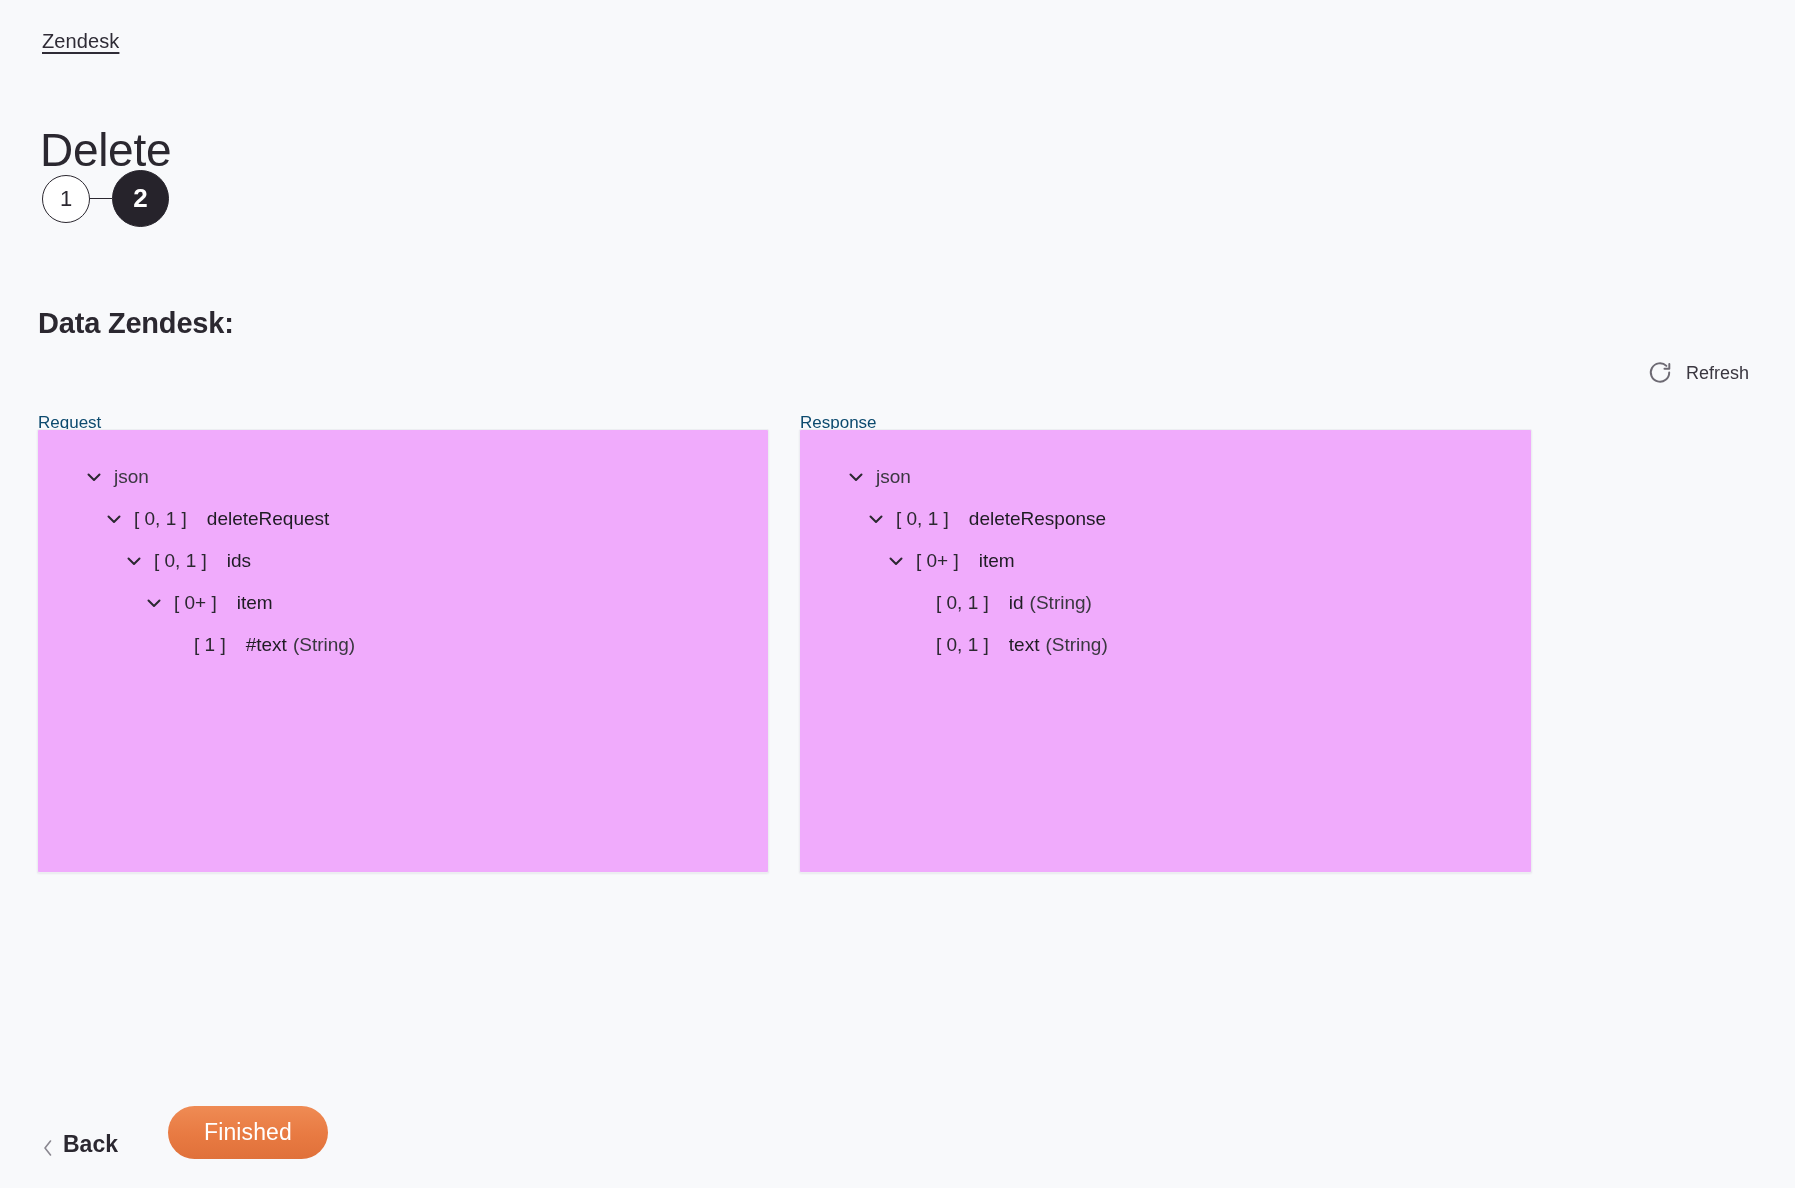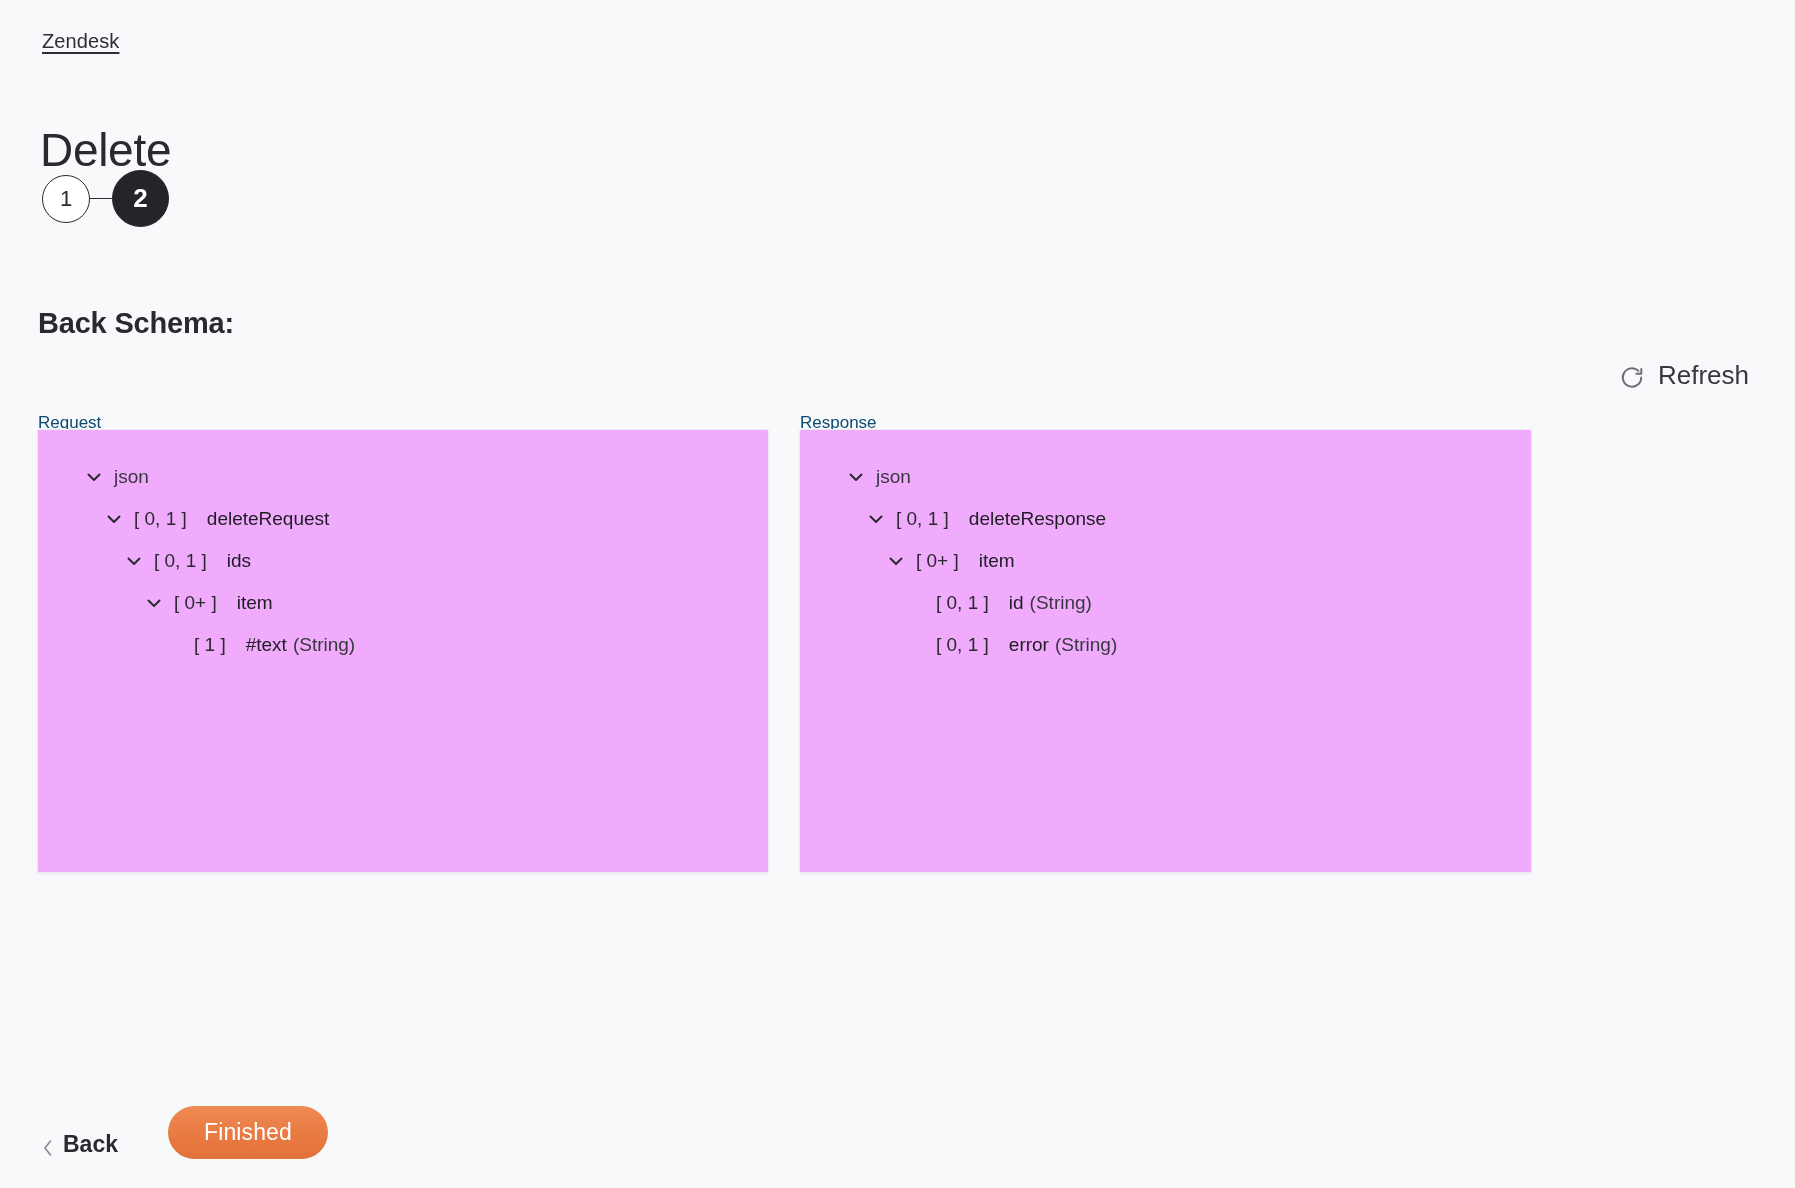--- a/index.html
+++ b/index.html
@@ -99,24 +99,24 @@
     color: #2b2830;
     letter-spacing: -0.2px;
   }
 
   
   .refresh-btn {
     position: absolute;
     right: 40px;
     top: 356px;
     display: flex;
-    align-items: flex-end;
+    align-items: center;
     gap: 13px;
     cursor: pointer;
-    font-size: 26px;
+    font-size: 18px;
     color: #3a3740;
     background: transparent;
     border: none;
     padding: 4px 6px;
     font-family: inherit;
   }
   .refresh-icon {
     width: 26px;
     height: 26px;
     display: block;
@@ -246,21 +246,21 @@
   <div class="stepper">
     <div class="step inactive">
       <span>1</span>
     </div>
     <div class="step-connector"></div>
     <div class="step active">
       <span>2</span>
     </div>
   </div>
 
-  <h2 class="section-heading">Back Schema:</h2>
+  <h2 class="section-heading">Data Zendesk:</h2>
 
   <button class="refresh-btn">
     <span class="refresh-icon">
       <svg viewBox="0 0 24 24" width="26" height="26" fill="none" stroke="currentColor" stroke-width="1.8" stroke-linecap="round" stroke-linejoin="round">
         <path d="M20.5 11.5a8.5 8.5 0 1 1-2.6-6.1"></path>
         <polyline points="20.6,3.6 20.6,8.1 16.1,8.1"></polyline>
       </svg>
     </span>
     <span>Refresh</span>
   </button>
@@ -355,21 +355,21 @@
             <span class="name">id</span>
             <span class="type">(String)</span>
           </span>
         </div>
         <div class="node d3">
           <span class="chev hidden"><svg viewBox="0 0 20 20" width="20" height="20" fill="none" stroke="currentColor" stroke-width="2" stroke-linecap="round" stroke-linejoin="round">
               <polyline points="4.5,7.5 10,13 15.5,7.5"></polyline>
             </svg></span>
           <span class="label-wrap">
             <span class="card">[ 0, 1 ]</span>
-            <span class="name">error</span>
+            <span class="name">text</span>
             <span class="type">(String)</span>
           </span>
         </div>
       </div>
   </div>
 
   <div class="footer">
     <div class="back-link">
       <span class="back-chev">
         <svg viewBox="0 0 12 18" width="12" height="18" fill="none" stroke="currentColor" stroke-width="1.6" stroke-linecap="round" stroke-linejoin="round">

